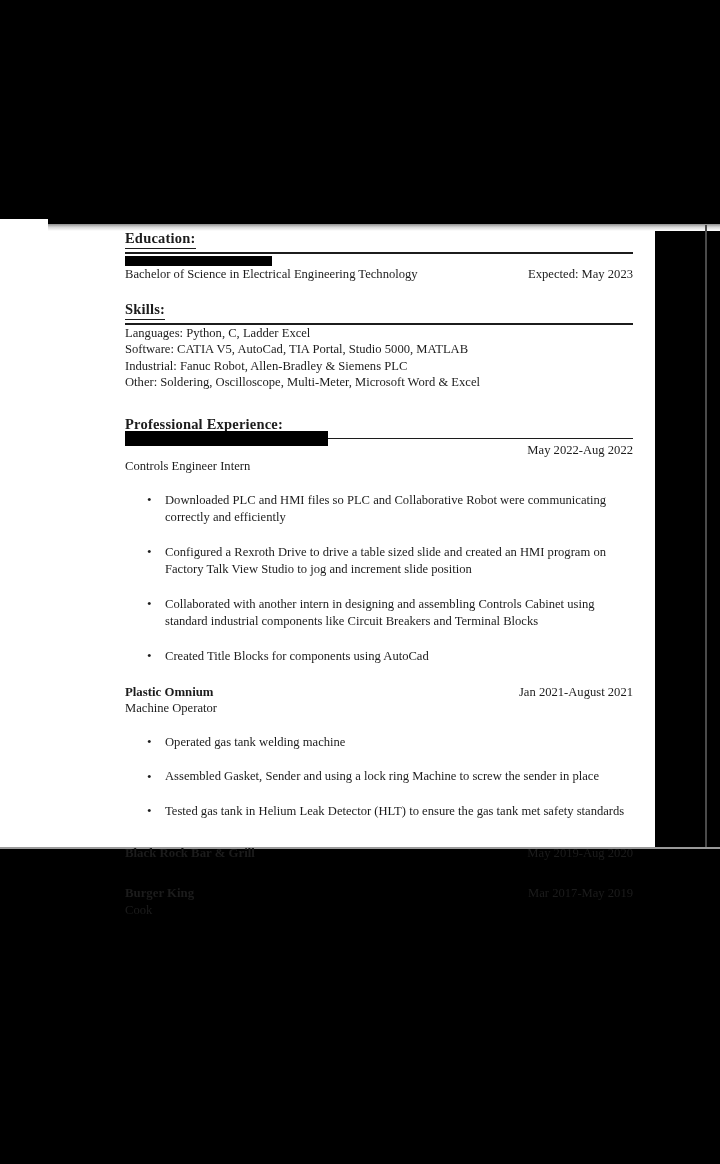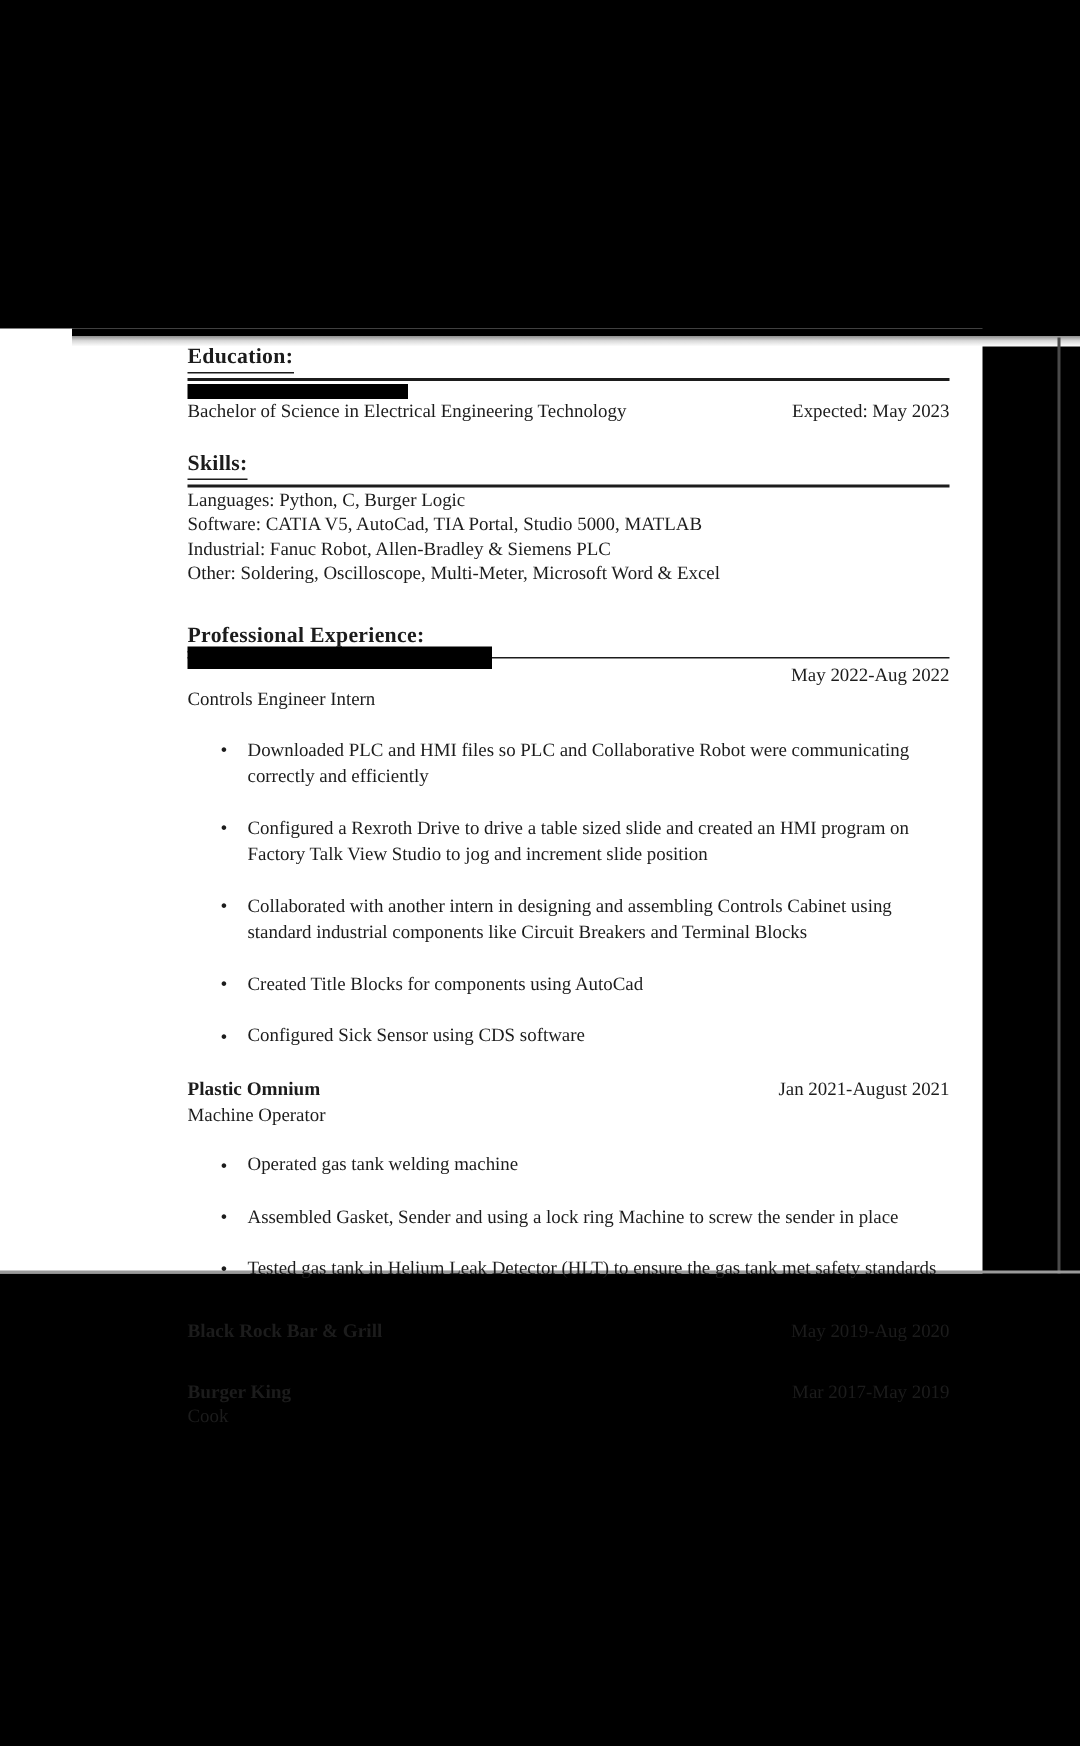--- a/index.html
+++ b/index.html
@@ -169,21 +169,21 @@
         <span class="left">Bachelor of Science in Electrical Engineering Technology</span>
         <span class="right">Expected: May 2023</span>
       </div>
     </div>
 
     <div class="gap-md"></div>
 
     <div>
       <div><span class="section-heading">Skills:</span></div>
       <div class="section-rule"></div>
-      <div class="line">Languages: Python, C, Burger Logic</div>
+      <div class="line">Languages: Python, C, Ladder Excel</div>
       <div class="line">Software: CATIA V5, AutoCad, TIA Portal, Studio 5000, MATLAB</div>
       <div class="line">Industrial: Fanuc Robot, Allen-Bradley &amp; Siemens PLC</div>
       <div class="line">Other: Soldering, Oscilloscope, Multi-Meter, Microsoft Word &amp; Excel</div>
     </div>
 
     <div class="gap-lg"></div>
 
     <div>
       <div><span class="section-heading">Professional Experience:</span></div>
       <div class="section-rule"></div>
@@ -192,21 +192,20 @@
         <span class="redaction-bar redaction-exp"></span>
         <div class="exp-date-row">
           <span class="right">May 2022-Aug 2022</span>
         </div>
         <div class="line">Controls Engineer Intern</div>
         <ul class="bullets">
           <li class="line-wrap">Downloaded PLC and HMI files so PLC and Collaborative Robot were communicating correctly and efficiently</li>
           <li class="line-wrap">Configured a Rexroth Drive to drive a table sized slide and created an HMI program on Factory Talk View Studio to jog and increment slide position</li>
           <li class="line-wrap">Collaborated with another intern in designing and assembling Controls Cabinet using standard industrial components like Circuit Breakers and Terminal Blocks</li>
           <li class="line-wrap">Created Title Blocks for components using AutoCad</li>
-          <li class="line-wrap">Configured Sick Sensor using CDS software</li>
         </ul>
       </div>
 
       <div class="gap-md"></div>
 
       <div>
         <div class="row">
           <span class="left job-name">Plastic Omnium</span>
           <span class="right">Jan 2021-August 2021</span>
         </div>

